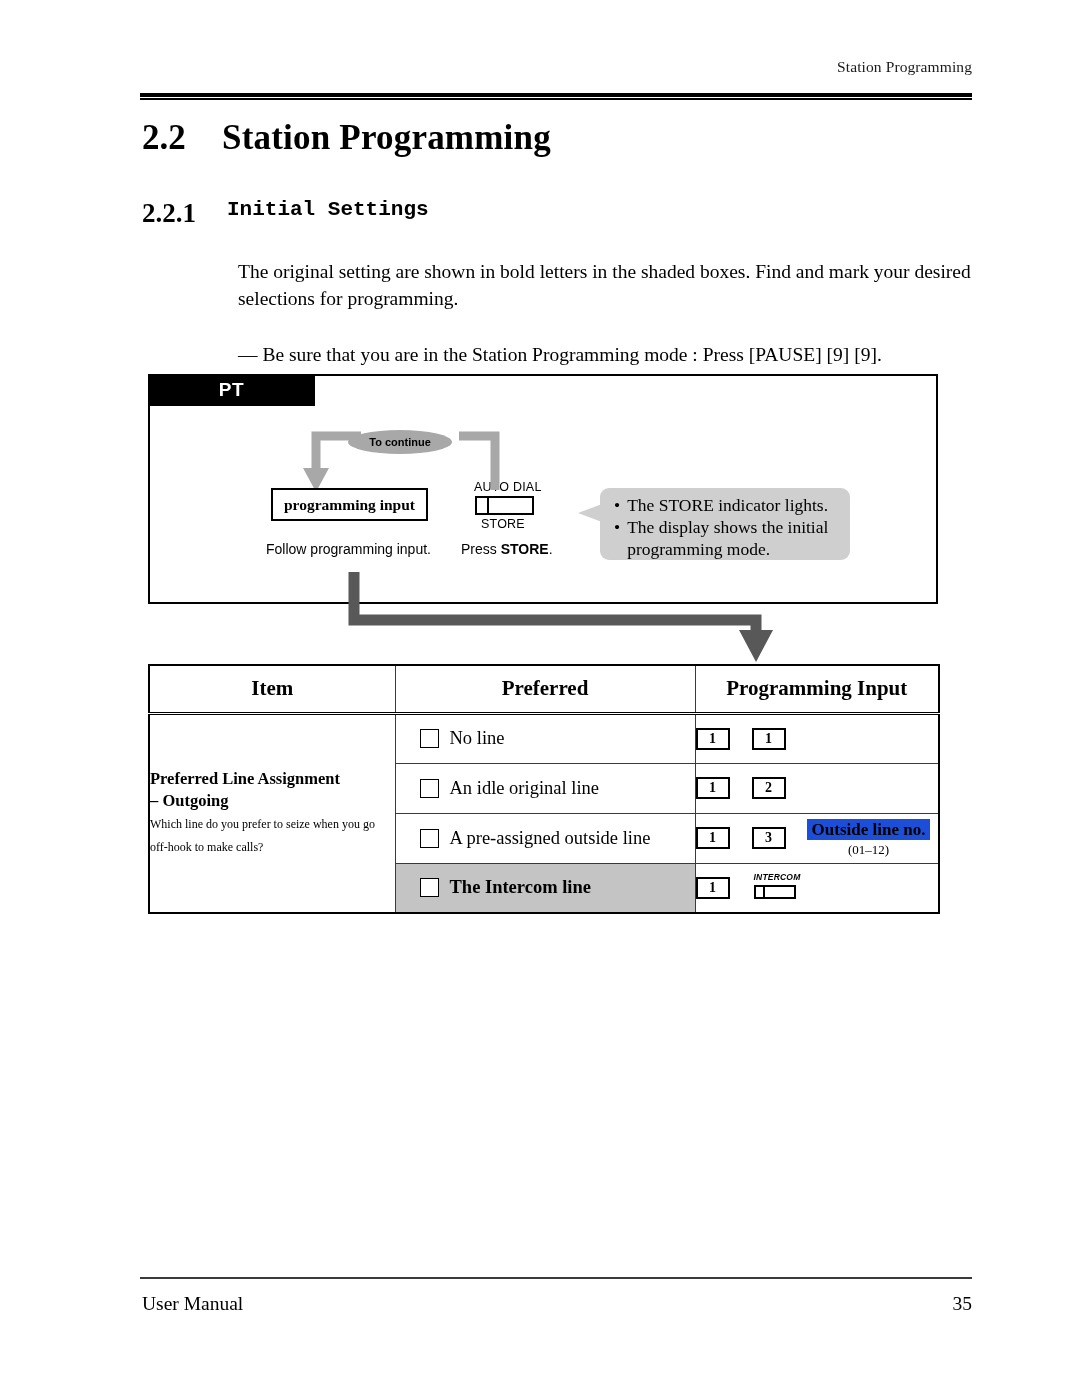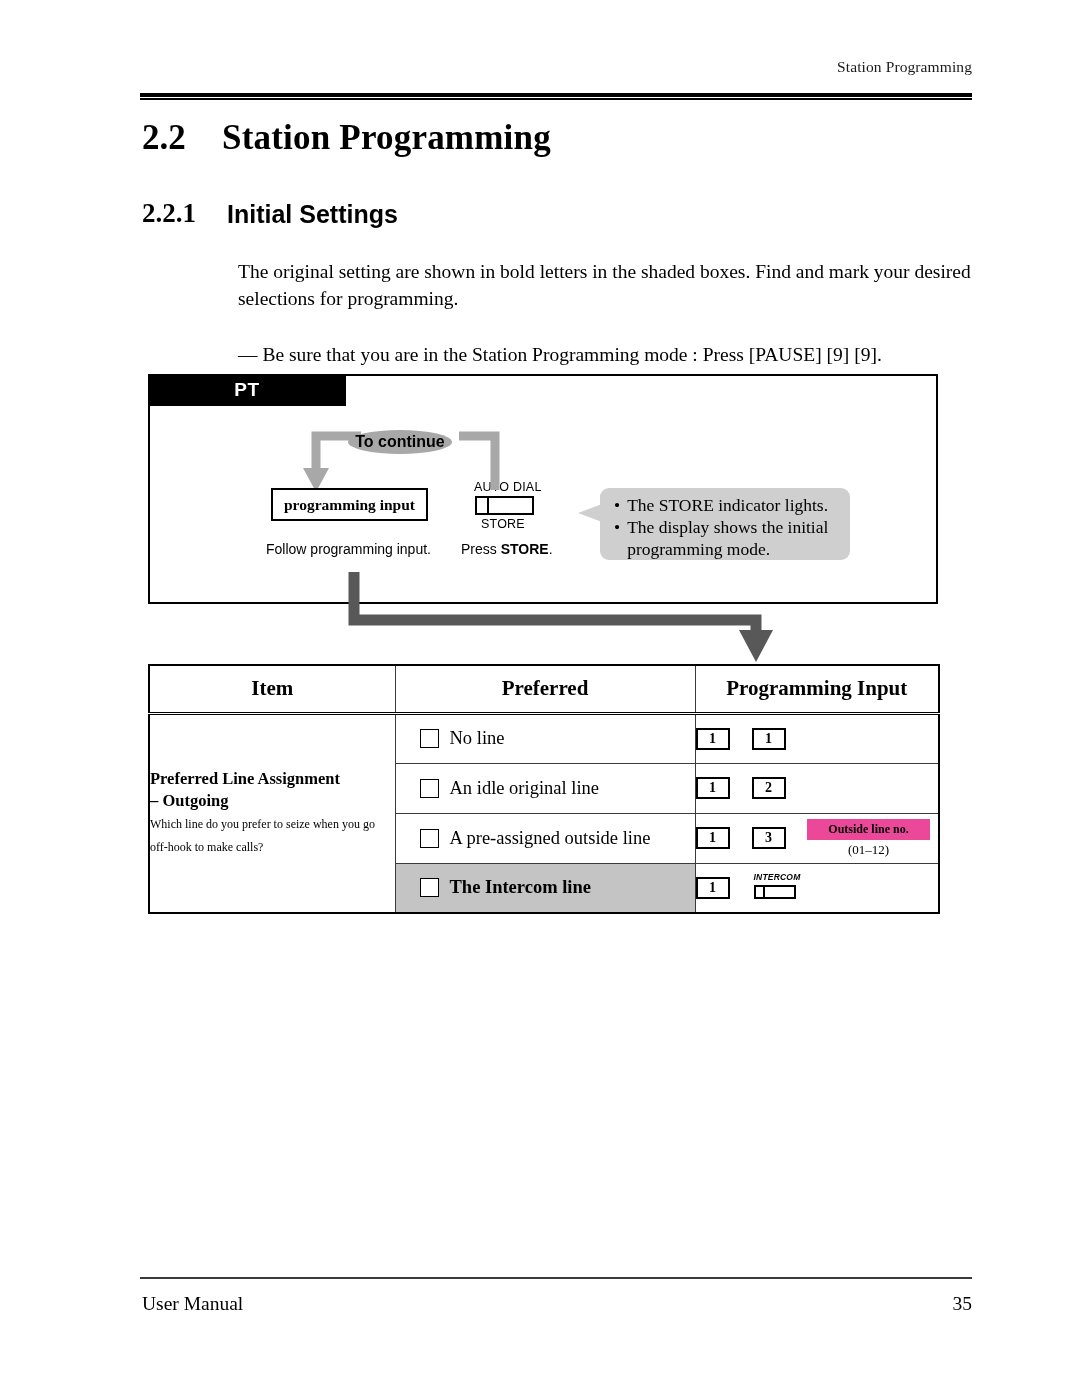--- a/index.html
+++ b/index.html
@@ -64,32 +64,32 @@
     font-family: "Liberation Serif", serif;
     font-weight: bold;
     font-size: 35px;
     letter-spacing: 0.2px;
   }
   .h2-row {
     position: absolute;
     left: 142px;
     top: 198px;
     display: flex;
-    align-items: flex-end;
+    align-items: flex-start;
   }
   .h2-num {
     font-family: "Liberation Serif", serif;
     font-weight: bold;
     font-size: 27px;
     width: 85px;
   }
   .h2-text {
-    font-family: Liberation Sans, sans-serif;
-    font-weight: bold;
-    font-size: 25px;
+    font-family: Liberation Mono, monospace;
+    font-weight: bold;
+    font-size: 21px;
   }
 
   
   .para {
     position: absolute;
     left: 238px;
     width: 740px;
     font-family: "Liberation Serif", serif;
     font-size: 19.5px;
     line-height: 27px;
@@ -106,21 +106,21 @@
     width: 790px;
     height: 230px;
     border: 2.5px solid #000000;
     box-sizing: border-box;
     background: #ffffff;
   }
   .pt-tab {
     position: absolute;
     left: 148px;
     top: 374px;
-    width: 198px;
+    width: 167px;
     height: 32px;
     background: #000000;
     color: #ffffff;
     font-family: "Liberation Sans", sans-serif;
     font-weight: bold;
     font-size: 19px;
     display: flex;
     align-items: center;
     justify-content: center;
     letter-spacing: 0.5px;
@@ -140,21 +140,21 @@
     top: 430px;
     width: 104px;
     height: 24px;
     background: #a8a8a8;
     border-radius: 52px / 12px;
     display: flex;
     align-items: center;
     justify-content: center;
     font-family: "Liberation Sans", sans-serif;
     font-weight: bold;
-    font-size: 16px;
+    font-size: 11px;
     color: #000000;
     z-index: 3;
   }
 
   
   .prog-input-box {
     position: absolute;
     left: 271px;
     top: 488px;
     width: 157px;
@@ -360,24 +360,24 @@
     line-height: 1;
   }
   .outside-badge {
     position: absolute;
     right: 8px;
     top: 5px;
     width: 123px;
     text-align: center;
   }
   .outside-badge .bar {
-    background: #ec4899;
-    font-family: "Liberation Serif", serif;
-    font-weight: bold;
-    font-size: 12px;
+    background: #1d4ed8;
+    font-family: "Liberation Serif", serif;
+    font-weight: bold;
+    font-size: 17px;
     line-height: 19px;
     padding: 1px 4px;
   }
   .outside-badge .rng {
     font-family: "Liberation Serif", serif;
     font-size: 13px;
     line-height: 18px;
     margin-top: 1px;
   }
   .intercom-wrap {

